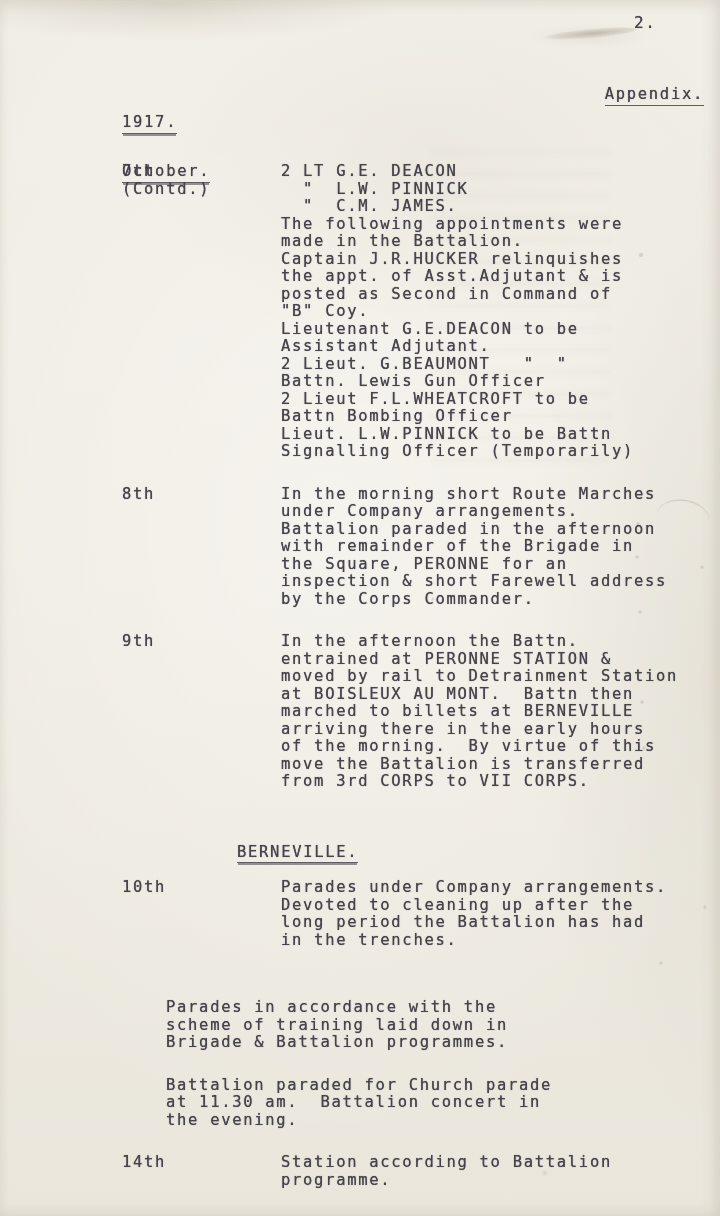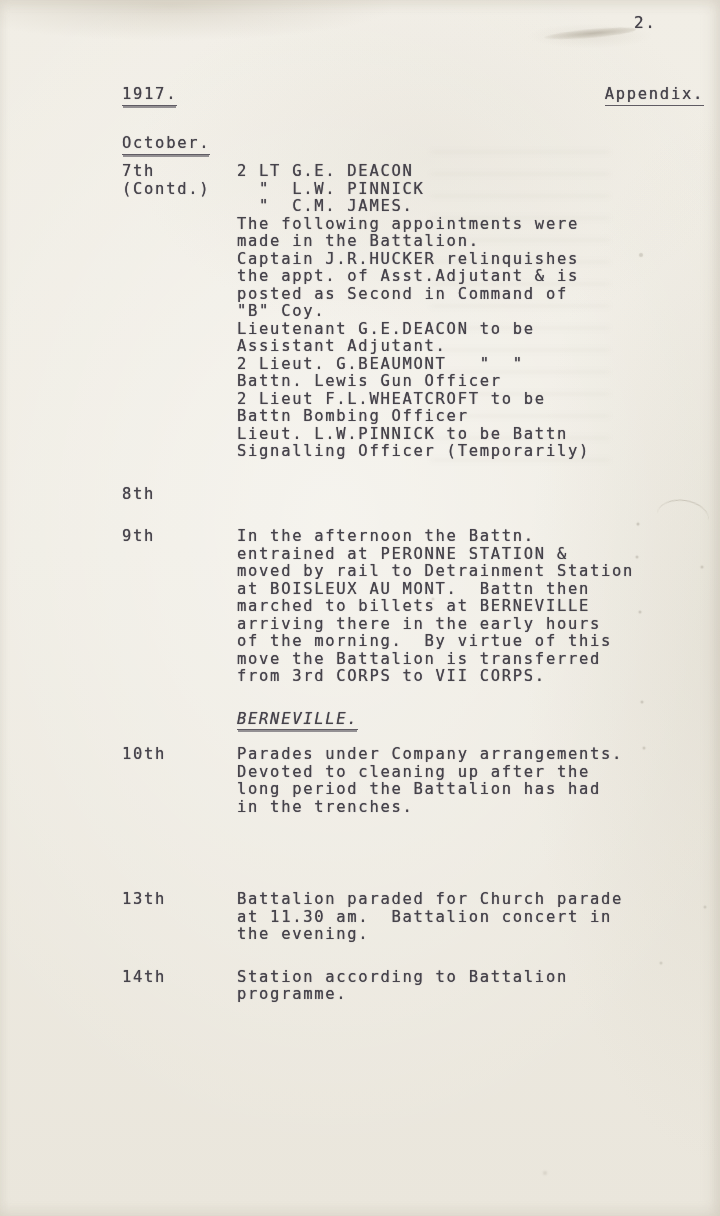--- a/index.html
+++ b/index.html
@@ -24,37 +24,37 @@
                 inset 0 7px 10px rgba(165,155,135,0.10),
                 inset 0 -5px 12px rgba(165,155,135,0.10);
     font-family: "DejaVu Sans Mono", "Liberation Mono", monospace;
     font-size: 15.5px;
     line-height: 17.5px;
     letter-spacing: 1.7px;
     color: #46434b;
     text-shadow: 0 0 0.8px rgba(70,66,76,0.85);
   }
   .u  { border-bottom: 1.7px solid rgba(70,66,76,0.85); padding-bottom: 1px; display: inline-block; }
-  .u2 { border-bottom: 1.4px solid rgba(70,66,76,0.85); box-shadow: 0 3px 0 -1px rgba(70,66,76,0.55); padding-bottom: 1px; display: inline-block; }
+  .u2 { border-bottom: 1.4px solid rgba(70,66,76,0.85); box-shadow: 0 3px 0 -1px rgba(70,66,76,0.55); padding-bottom: 1px; display: inline-block; margin-top: 28px; }
 
   .page-number { position: absolute; top: 14px; left: 634px; font-size: 16px; }
 
   .header-row {
     position: absolute;
     top: 86px; left: 122px; width: 582px;
     display: flex; justify-content: space-between; align-items: flex-start;
   }
   .month-heading { position: absolute; top: 135px; left: 122px; }
 
   .entries { position: absolute; top: 163px; left: 122px; right: 8px; }
   .entry { display: flex; margin-bottom: 25px; }
   .entry .date { flex: none; width: 115px; white-space: pre-wrap; }
-  .entry .text { flex: 1; white-space: pre-wrap; }
+  .entry .text { flex: 1; white-space: pre-wrap; margin-left: 44px; }
 
-  .location-heading { margin-left: 115px; margin-bottom: 16px; font-style: italic; }
+  .location-heading { margin-left: 115px; margin-bottom: 16px; }
 
   .smudge {
     position: absolute; top: 29px; left: 544px; width: 92px; height: 9px;
     transform: rotate(-5deg); border-radius: 50%;
     background: radial-gradient(ellipse at 55% 50%, rgba(125,115,95,0.38), rgba(140,130,110,0.15) 60%, transparent 75%);
     filter: blur(0.7px);
   }
   .scratch {
     position: absolute; top: 500px; left: 658px; width: 52px; height: 16px;
     border-top: 1.5px solid rgba(140,132,115,0.35);
@@ -126,20 +126,27 @@
 2 Lieut. G.BEAUMONT   "  "
 Battn. Lewis Gun Officer
 2 Lieut F.L.WHEATCROFT to be
 Battn Bombing Officer
 Lieut. L.W.PINNICK to be Battn
 Signalling Officer (Temporarily)</div>
     </div>
 
     <div class="entry">
       <div class="date">8th</div>
+      <div class="text">In the morning short Route Marches
+under Company arrangements.
+Battalion paraded in the afternoon
+with remainder of the Brigade in
+the Square, PERONNE for an
+inspection &amp; short Farewell address
+by the Corps Commander.</div>
     </div>
 
     <div class="entry">
       <div class="date">9th</div>
       <div class="text">In the afternoon the Battn.
 entrained at PERONNE STATION &amp;
 moved by rail to Detrainment Station
 at BOISLEUX AU MONT.  Battn then
 marched to billets at BERNEVILLE
 arriving there in the early hours
@@ -157,24 +164,26 @@
       <div class="text">Parades under Company arrangements.
 Devoted to cleaning up after the
 long period the Battalion has had
 in the trenches.</div>
     </div>
 
     <div class="entry">
     </div>
 
     <div class="entry">
+      <div class="text">Parades in accordance with the
+scheme of training laid down in
+Brigade &amp; Battalion programmes.</div>
     </div>
 
     <div class="entry">
-      <div class="date">13th</div>
       <div class="text">Battalion paraded for Church parade
 at 11.30 am.  Battalion concert in
 the evening.</div>
     </div>
 
     <div class="entry">
       <div class="date">14th</div>
       <div class="text">Station according to Battalion
 programme.</div>
     </div>

